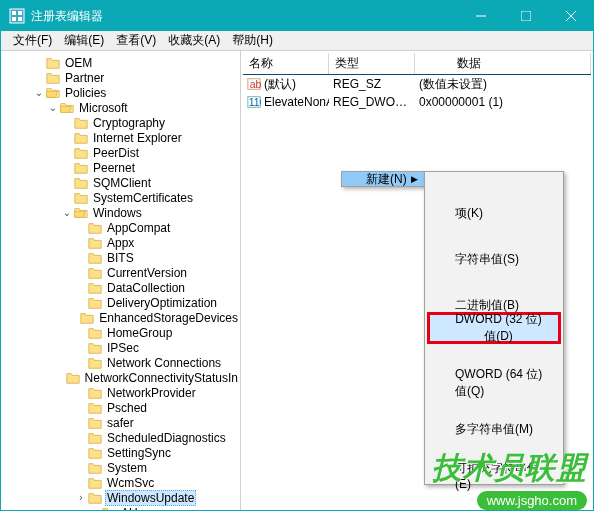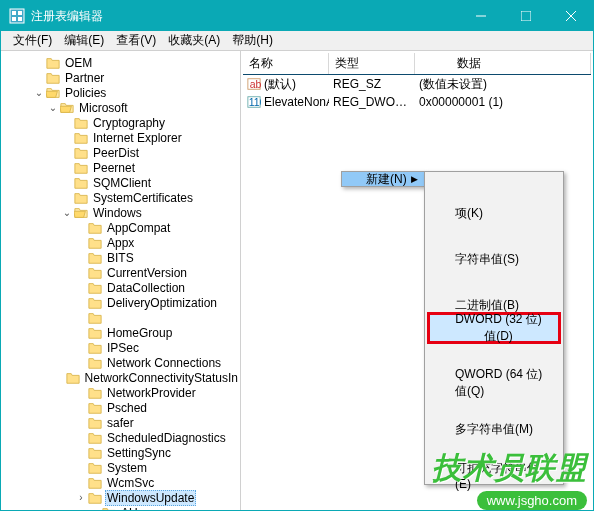--- a/index.html
+++ b/index.html
@@ -263,20 +263,21 @@
             <span class="label">DeliveryOptimization</span>
           </div>
           <div class="row">
             <span class="ind" style="width: 70px;"></span>
             <span class="toggle blank">·</span>
             <span class="ficon">
               <svg viewBox="0 0 16 16">
                 <path d="M1 3h5l1 2h8v9H1z" fill="#ffe08a" stroke="#d9b54a"></path>
               </svg>
             </span>
+            <span class="label">EnhancedStorageDevices</span>
           </div>
           <div class="row">
             <span class="ind" style="width: 70px;"></span>
             <span class="toggle blank">·</span>
             <span class="ficon">
               <svg viewBox="0 0 16 16">
                 <path d="M1 3h5l1 2h8v9H1z" fill="#ffe08a" stroke="#d9b54a"></path>
               </svg>
             </span>
             <span class="label">HomeGroup</span>

